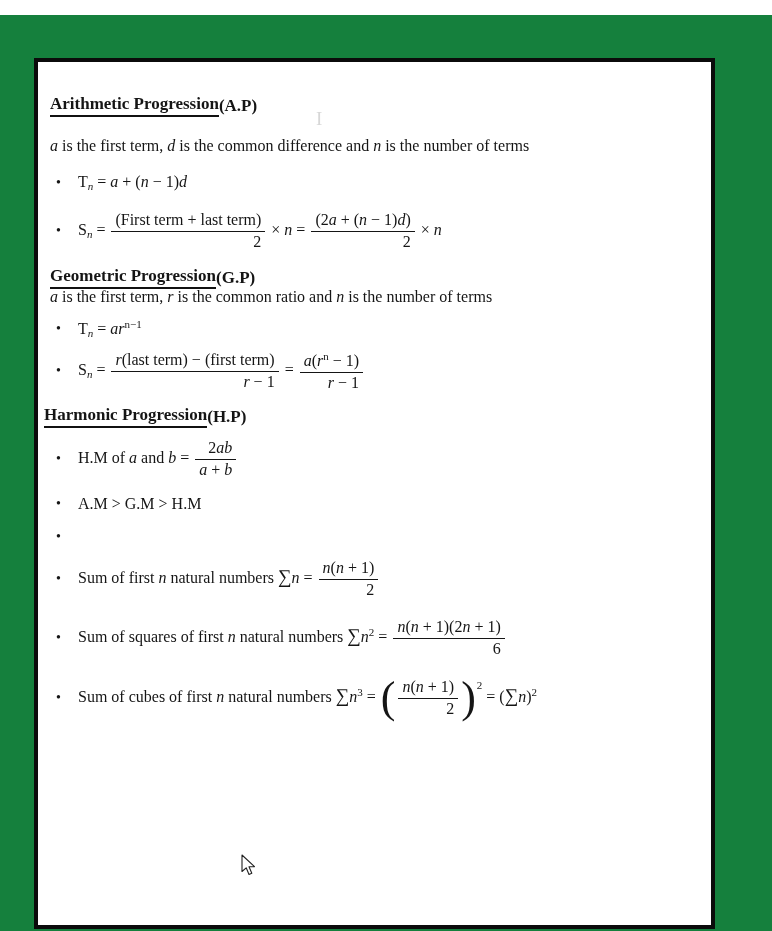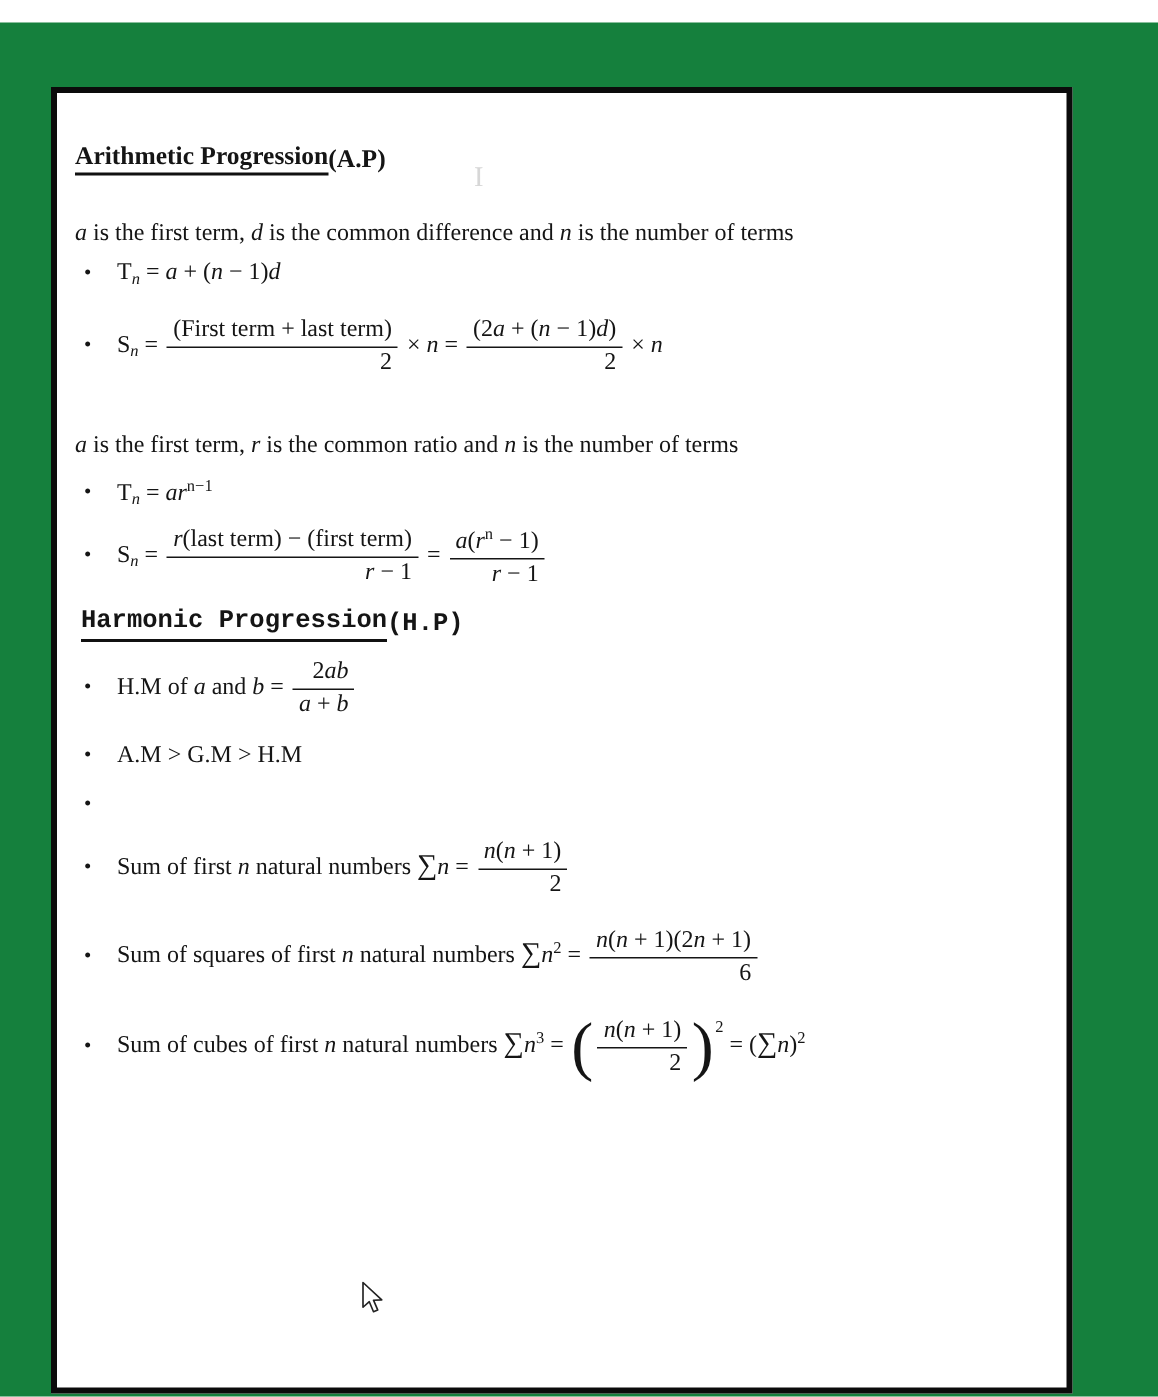--- a/index.html
+++ b/index.html
@@ -40,45 +40,49 @@
 </head>
 <body>
 
 <div id="canvas">
   <div class="page"></div>
 
   <div class="row heading" style="left:50px; top:79px;">
     <span class="htext">Arithmetic Progression</span>
       <span> (A.P)</span>
   </div>
-  <div class="row" style="left:50px; top:131px; height:20px;">
+  <div class="row" style="left:50px; top:121px; height:20px;">
     <span class="formula"><span class="i">a</span><span class="r"> is the first term, </span><span class="i">d</span><span class="r"> is the common difference and </span><span class="i">n</span><span class="r"> is the number of terms</span></span>
   </div>
   <div class="row" style="left:56px; top:157px; height:22px;">
     <span class="bullet">•</span>
     <span class="formula"><span class="r">T</span><span class="sub">n</span><span class="r"> = </span><span class="i">a</span><span class="r"> + (</span><span class="i">n</span><span class="r"> − 1)</span><span class="i">d</span></span>
   </div>
   <div class="row" style="left:56px; top:194px; height:44px;">
     <span class="bullet">•</span>
     <span class="formula"><span class="r">S</span><span class="sub">n</span><span class="r"> = </span><span class="frac"><span class="num"><span class="r">(First term + last term)</span></span><span class="den"><span class="r">2</span></span></span><span class="r"> × </span><span class="i">n</span><span class="r"> = </span><span class="frac"><span class="num"><span class="r">(2</span><span class="i">a</span><span class="r"> + (</span><span class="i">n</span><span class="r"> − 1)</span><span class="i">d</span><span class="r">)</span></span><span class="den"><span class="r">2</span></span></span><span class="r"> × </span><span class="i">n</span></span>
   </div>
 
+  <div class="row heading" style="left:50px; top:251px;">
+    <span class="htext">Geometric Progression</span>
+      <span> (G.P)</span>
+  </div>
   <div class="row" style="left:50px; top:272px; height:20px;justify-content:center;">
     <span class="formula"><span class="i">a</span><span class="r"> is the first term, </span><span class="i">r</span><span class="r"> is the common ratio and </span><span class="i">n</span><span class="r"> is the number of terms</span></span>
   </div>
   <div class="row" style="left:56px; top:303px; height:22px;">
     <span class="bullet">•</span>
     <span class="formula"><span class="r">T</span><span class="sub">n</span><span class="r"> = </span><span class="i">ar</span><span class="sup">n−1</span></span>
   </div>
   <div class="row" style="left:56px; top:334px; height:44px;">
     <span class="bullet">•</span>
     <span class="formula"><span class="r">S</span><span class="sub">n</span><span class="r"> = </span><span class="frac"><span class="num"><span class="i">r</span><span class="r">(last term) − (first term)</span></span><span class="den"><span class="i">r</span><span class="r"> − 1</span></span></span><span class="r"> = </span><span class="frac"><span class="num"><span class="i">a</span><span class="r">(</span><span class="i">r</span><span class="sup">n</span><span class="r"> − 1)</span></span><span class="den"><span class="i">r</span><span class="r"> − 1</span></span></span></span>
   </div>
 
-  <div class="row heading" style="left:54px; top:390px;font-family:Liberation Mono, monospace;">
+  <div class="row heading" style="left:44px; top:390px;">
     <span class="htext">Harmonic Progression</span>
       <span> (H.P)</span>
   </div>
   <div class="row" style="left:56px; top:422px; height:44px;">
     <span class="bullet">•</span>
     <span class="formula"><span class="r">H.M of </span><span class="i">a</span><span class="r"> and </span><span class="i">b</span><span class="r"> = </span><span class="frac"><span class="num"><span class="r">2</span><span class="i">ab</span></span><span class="den"><span class="i">a</span><span class="r"> + </span><span class="i">b</span></span></span></span>
   </div>
   <div class="row" style="left:56px; top:478px; height:22px;">
     <span class="bullet">•</span>
     <span class="formula"><span class="r">A.M &gt; G.M &gt; H.M</span></span>

